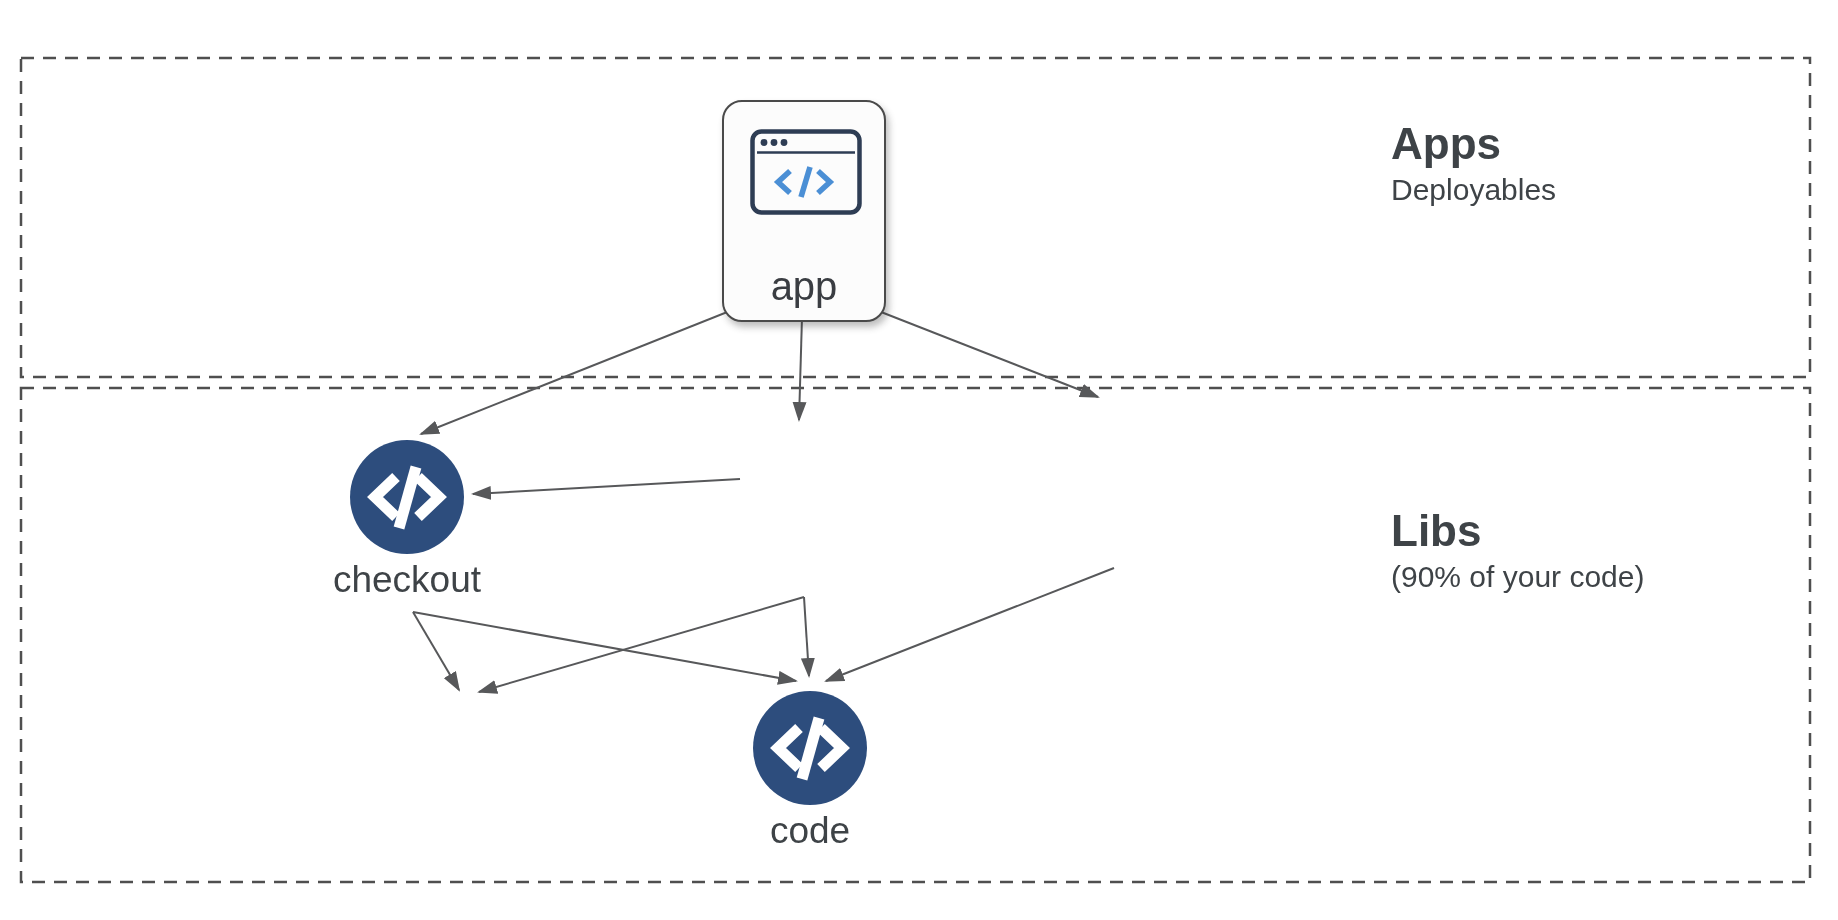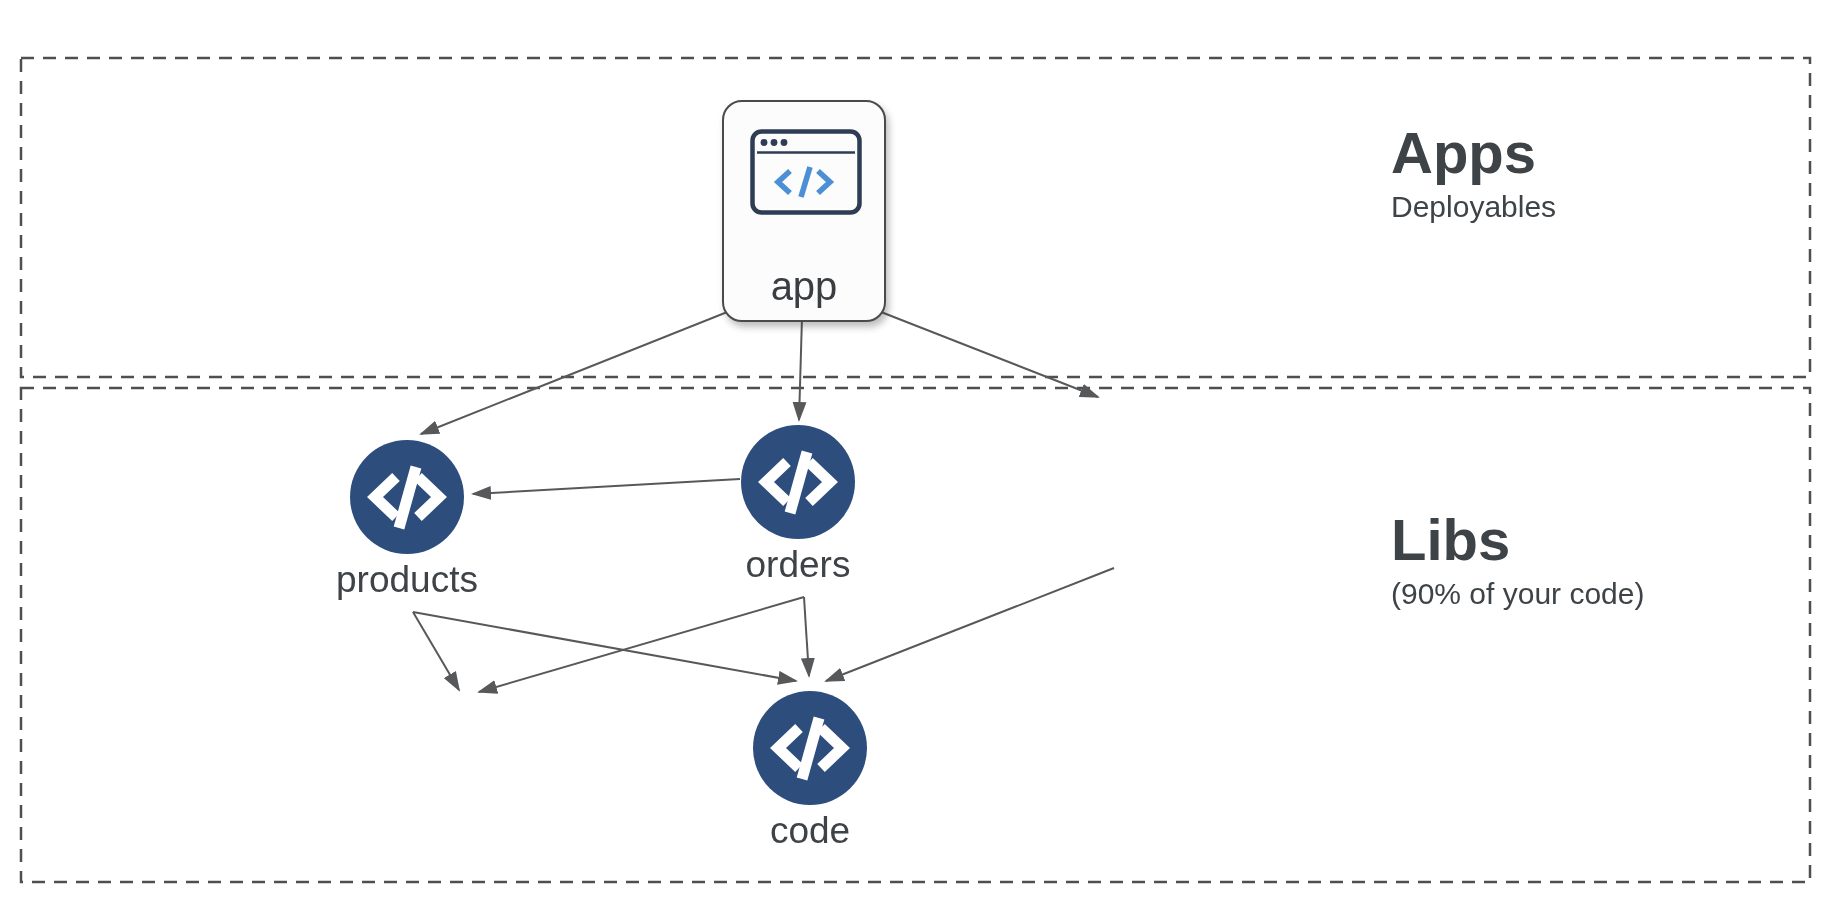--- a/index.html
+++ b/index.html
@@ -16,21 +16,21 @@
   html,body{background:#ffffff;}
   body{font-family:"Liberation Sans","DejaVu Sans",sans-serif;color:var(--ink);}
   .canvas{position:relative;width:1838px;height:920px;background:#ffffff;overflow:hidden;}
 
   svg.edge-layer{position:absolute;left:0;top:0;width:1838px;height:920px;}
   .edge{stroke:var(--arrow);stroke-width:2;}
   .section-rect{fill:none;stroke:var(--frame);stroke-width:2.5;stroke-dasharray:13 9;}
   #arrowhead path{fill:var(--arrow);}
 
   .section-label{position:absolute;display:flex;flex-direction:column;}
-  .section-title{font-size:58px;font-weight:700;line-height:1.2;color:var(--ink);}
+  .section-title{font-size:44px;font-weight:700;line-height:1.2;color:var(--ink);}
   .section-subtitle{font-size:30px;font-weight:400;line-height:1.25;color:var(--ink);}
   .apps-label{left:1391px;top:118px;}
   .libs-label{left:1391px;top:505px;}
 
   .app-card{
     position:absolute;left:722px;top:100px;width:164px;height:222px;
     background:var(--card-bg);border:2px solid var(--card-border);border-radius:20px;
     box-shadow:3px 5px 7px rgba(40,40,40,0.30);
     display:flex;flex-direction:column;align-items:center;justify-content:flex-end;
   }
@@ -102,35 +102,23 @@
   <div class="lib-node node-products">
     <div class="lib-circle">
       <svg width="114" height="114" viewBox="0 0 114 114">
         <g stroke="#ffffff" stroke-width="11" fill="none" stroke-linecap="butt" stroke-linejoin="miter">
           <polyline points="46,37 25,57 46,77"></polyline>
           <line x1="66" y1="27" x2="49" y2="88"></line>
           <polyline points="68,37 89,57 68,77"></polyline>
         </g>
       </svg>
     </div>
-    <div class="lib-label">products</div>
+    <div class="lib-label">checkout</div>
   </div>
 
-  <div class="lib-node node-orders">
-    <div class="lib-circle">
-      <svg width="114" height="114" viewBox="0 0 114 114">
-        <g stroke="#ffffff" stroke-width="11" fill="none" stroke-linecap="butt" stroke-linejoin="miter">
-          <polyline points="46,37 25,57 46,77"></polyline>
-          <line x1="66" y1="27" x2="49" y2="88"></line>
-          <polyline points="68,37 89,57 68,77"></polyline>
-        </g>
-      </svg>
-    </div>
-    <div class="lib-label">orders</div>
-  </div>
 
 
 
   <div class="lib-node node-core">
     <div class="lib-circle">
       <svg width="114" height="114" viewBox="0 0 114 114">
         <g stroke="#ffffff" stroke-width="11" fill="none" stroke-linecap="butt" stroke-linejoin="miter">
           <polyline points="46,37 25,57 46,77"></polyline>
           <line x1="66" y1="27" x2="49" y2="88"></line>
           <polyline points="68,37 89,57 68,77"></polyline>

